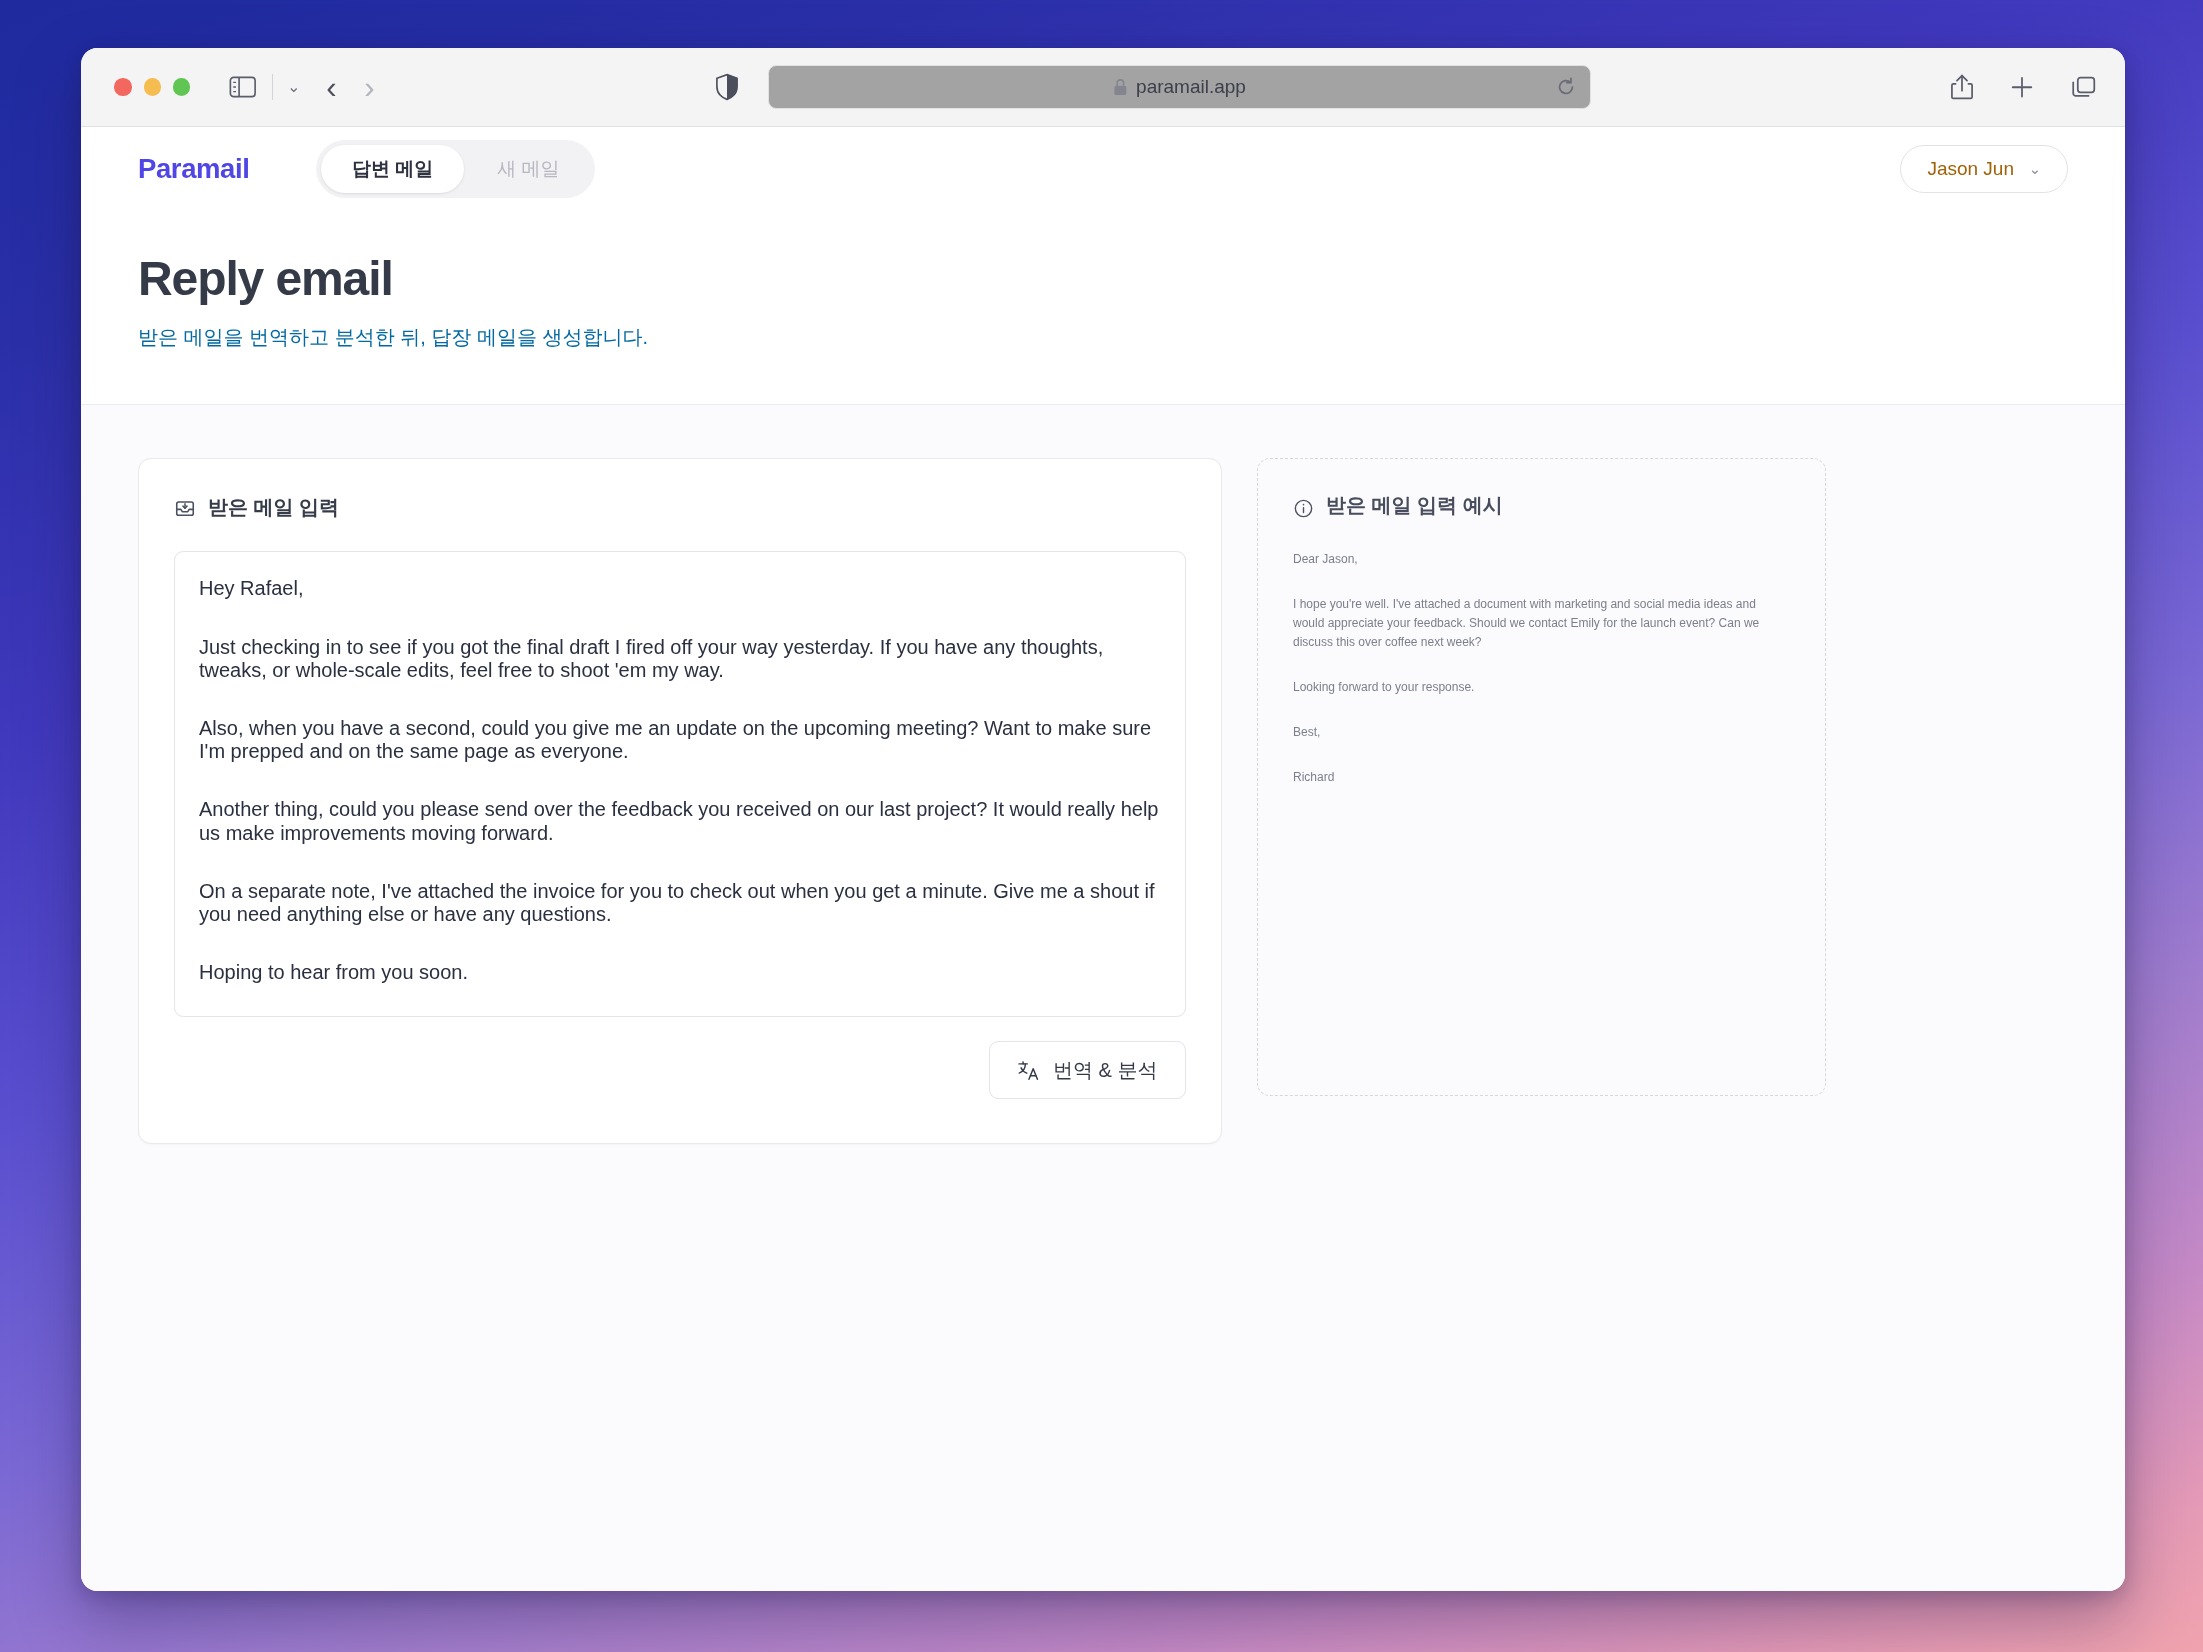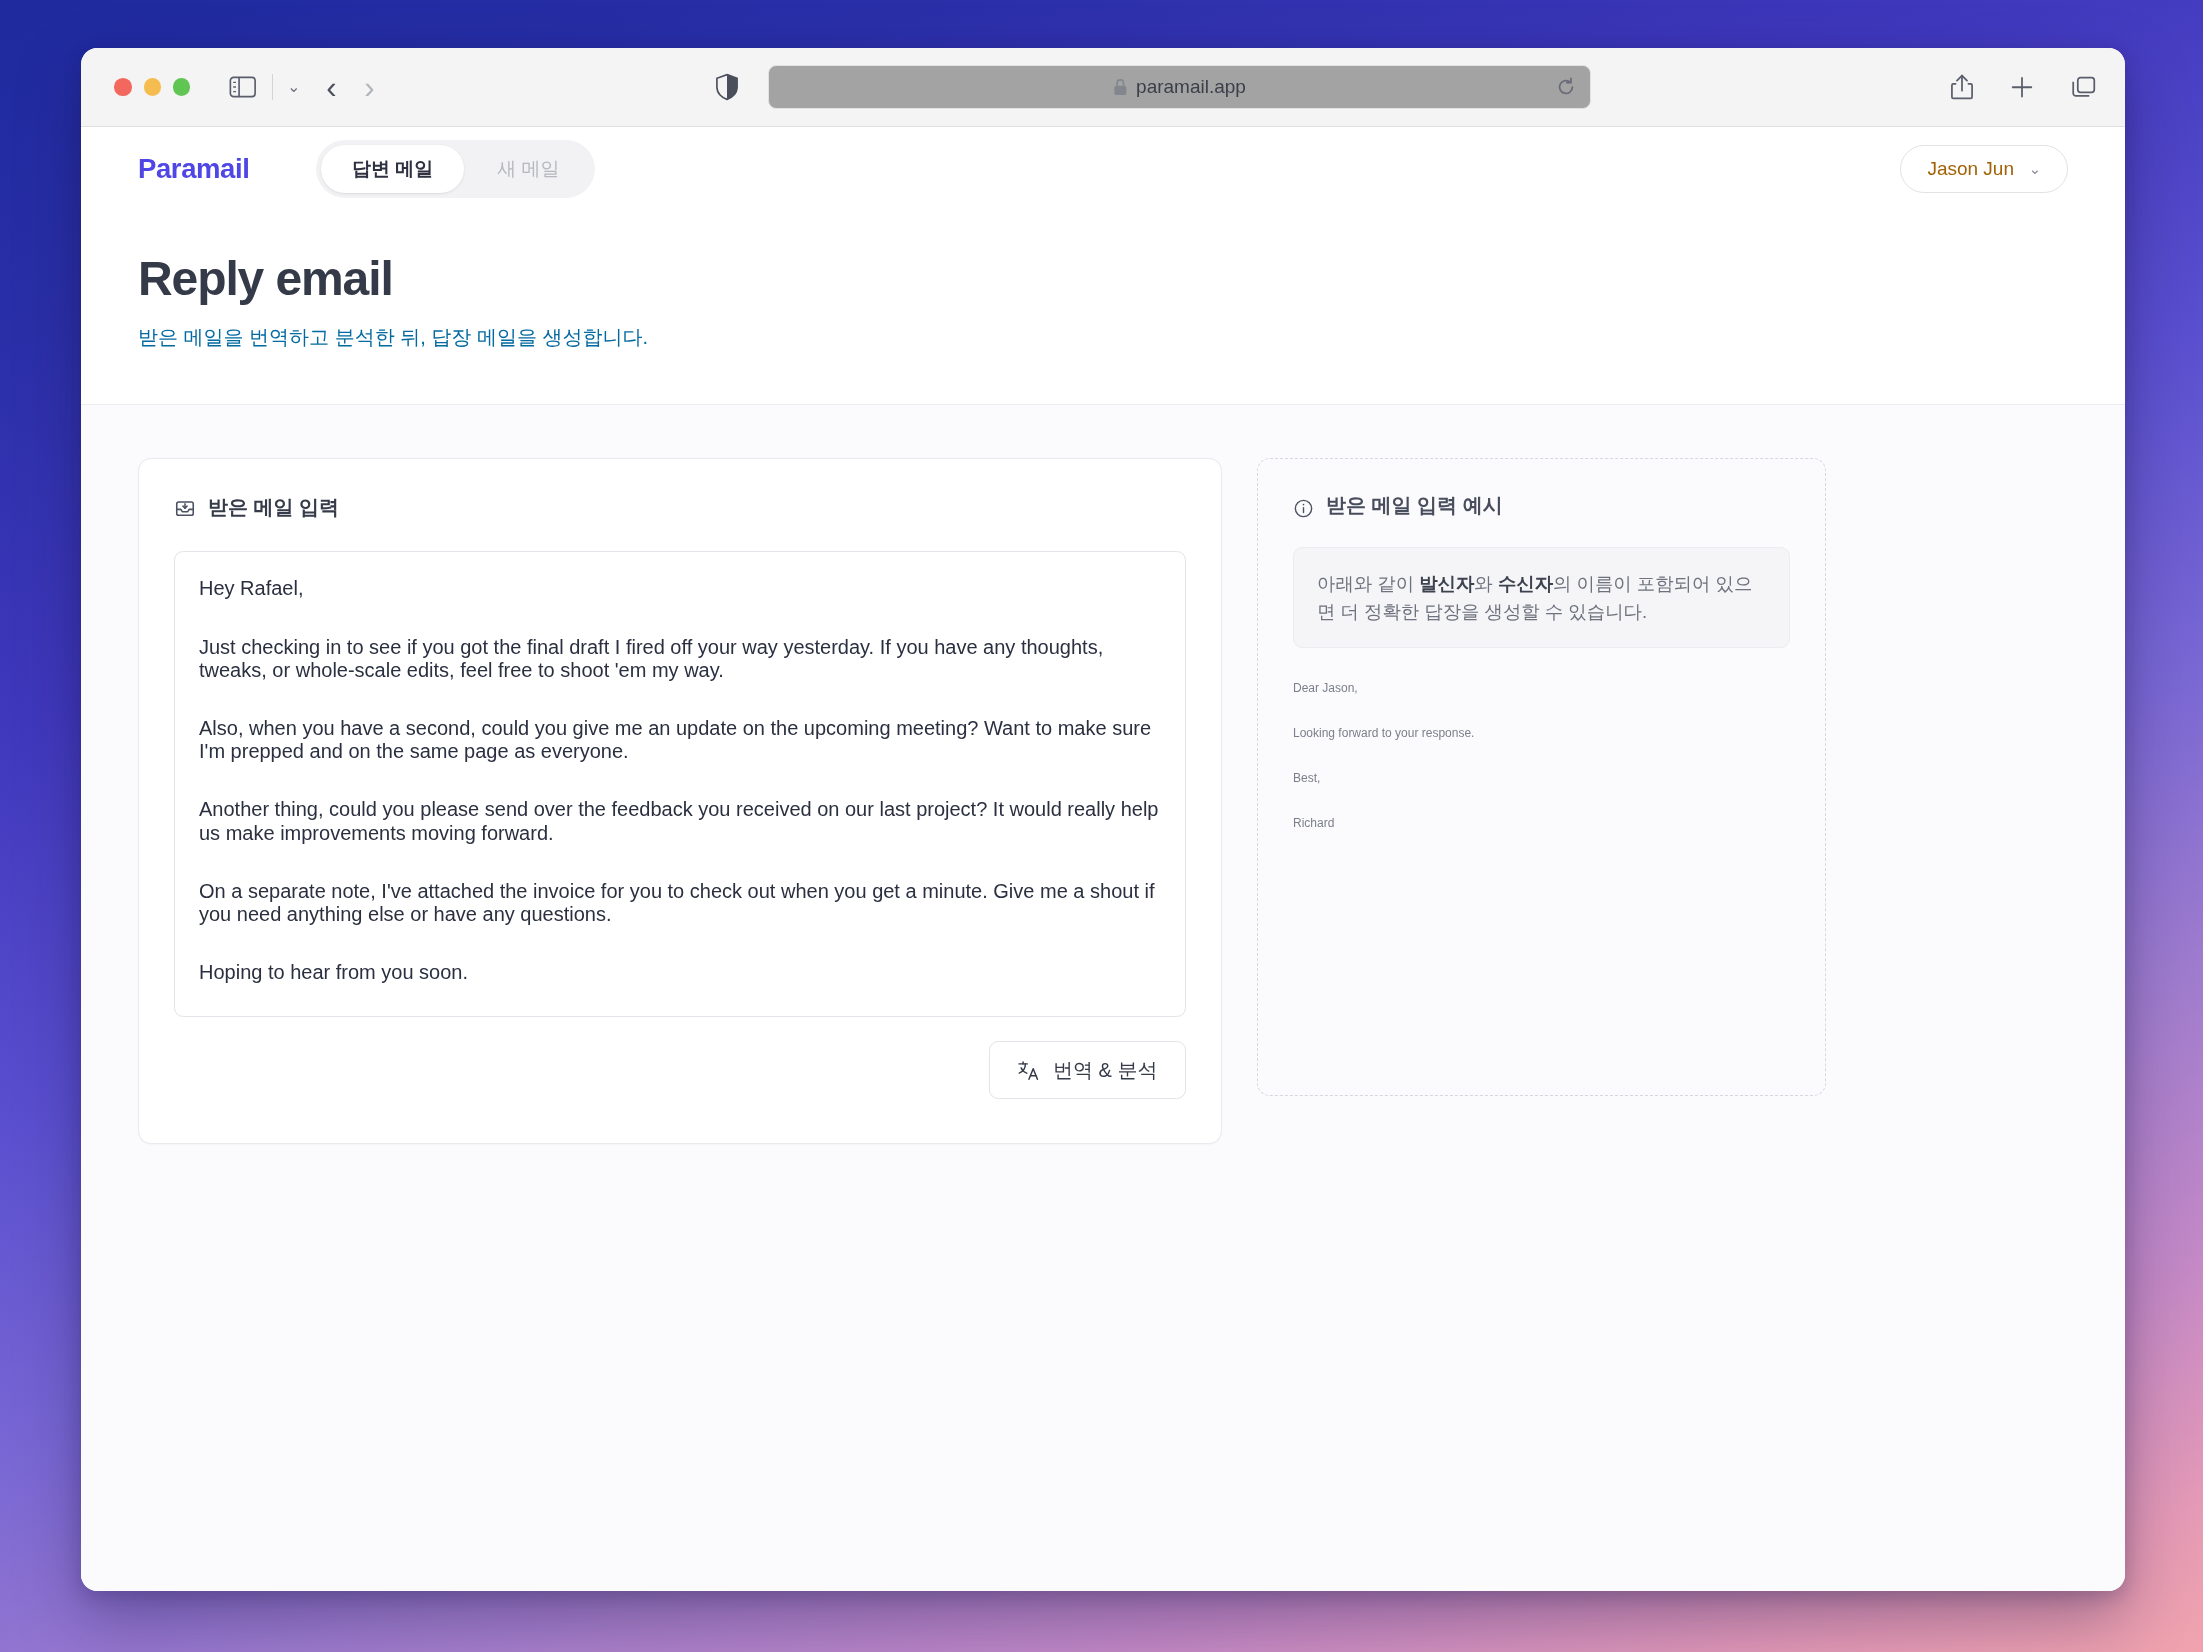--- a/index.html
+++ b/index.html
@@ -464,26 +464,24 @@
           <span class="card-title-icon">
             <svg width="21" height="21" viewBox="0 0 24 24" fill="none" stroke="currentColor" stroke-width="1.6" stroke-linecap="round">
               <circle cx="12" cy="12" r="9.3"></circle>
               <line x1="12" y1="11" x2="12" y2="16.6"></line>
               <circle cx="12" cy="7.6" r="0.95" fill="currentColor" stroke="none"></circle>
             </svg>
           </span>
           <span>받은 메일 입력 예시</span>
         </div>
 
-        <div class="ex-hint">
-          <span>아래와 같이 </span><b>발신자</b><span>와 </span><b>수신자</b><span>의 이름이 포함되어 있으면 더 정확한 답장을 생성할 수 있습니다.</span>
-        </div>
 
         <div class="ex-body">
           <p>Dear Jason,</p>
+          <p>I hope you're well. I've attached a document with marketing and social media ideas and would appreciate your feedback. Should we contact Emily for the launch event? Can we discuss this over coffee next week?</p>
           <p>Looking forward to your response.</p>
           <p>Best,</p>
           <p>Richard</p>
         </div>
       </div>
 
     </div>
   </div>
 </div>
 

